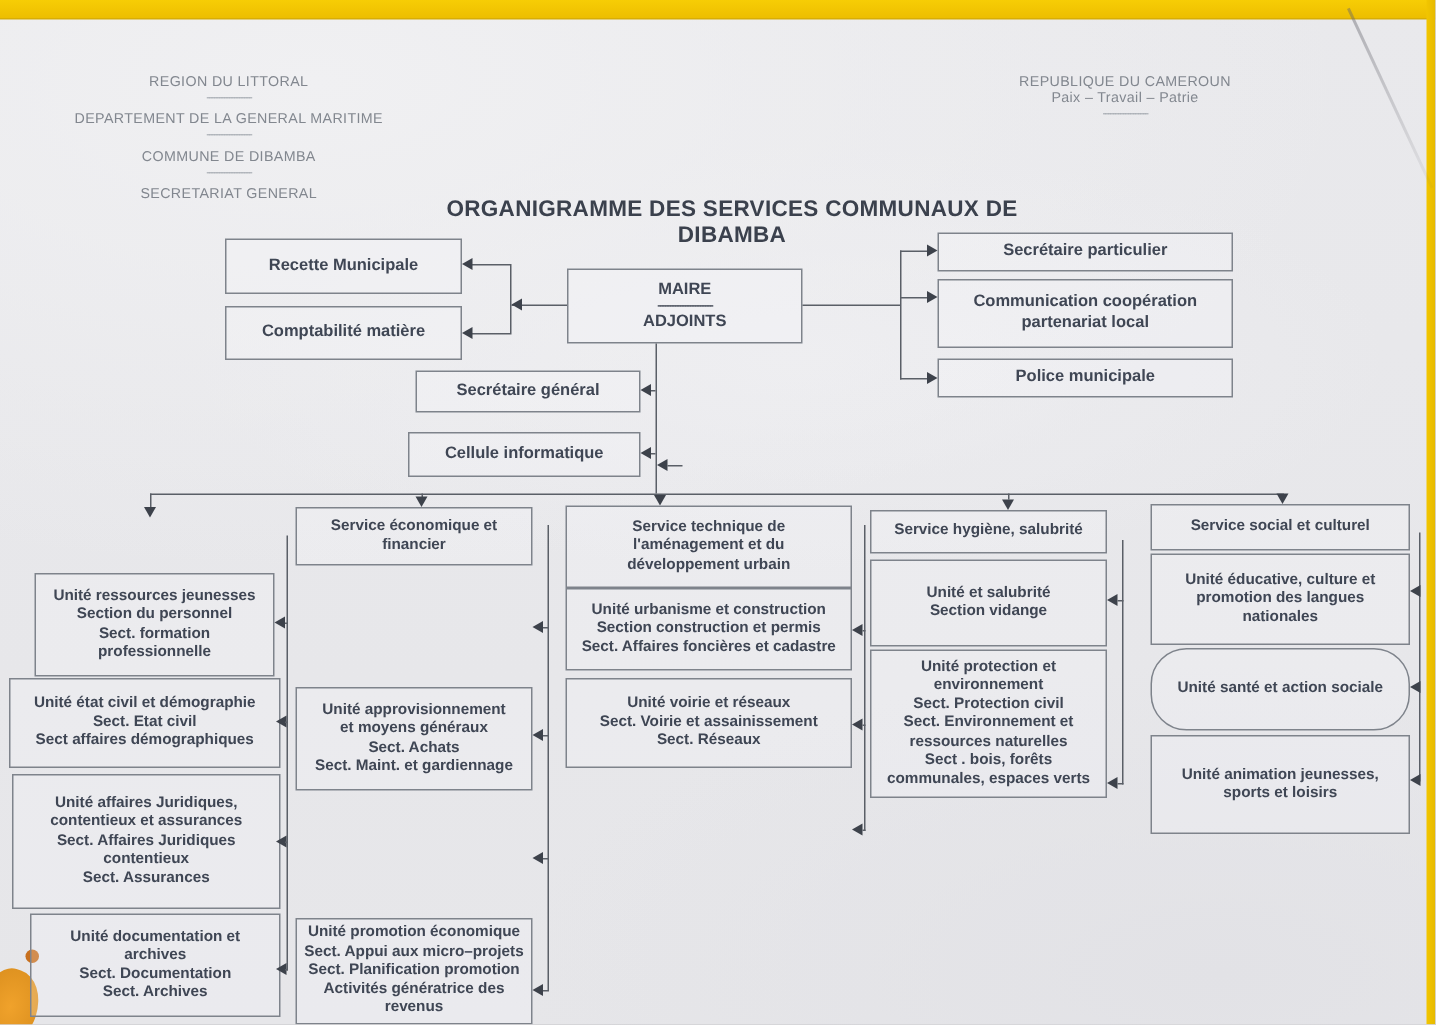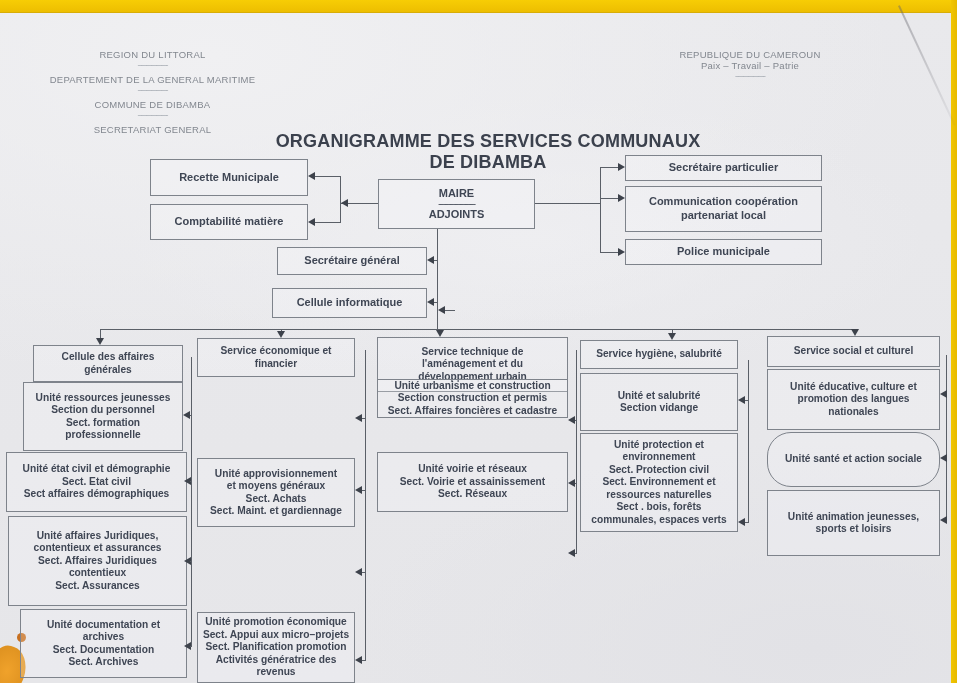--- a/index.html
+++ b/index.html
@@ -23,21 +23,21 @@
   .blob{position:absolute;left:-11px;top:646px;width:36px;height:50px;
     background:radial-gradient(#f0a22b,#d98d1d);border-radius:45% 60% 55% 40%;
     transform:rotate(18deg);}
   .blob-dot{position:absolute;left:17px;top:633px;width:9px;height:9px;
     background:#c76f1e;border-radius:50%;}
   .lh{position:absolute;text-align:center;color:#82878f;font-size:9.5px;
     letter-spacing:.25px;line-height:1.15;}
   .lh .sep{font-size:8px;color:#9aa0a8;letter-spacing:-1px;line-height:1;}
   .lh-line{margin-top:6px;}
   .title{position:absolute;left:268px;top:131px;width:440px;text-align:center;
-    font-size:18px;font-weight:bold;color:#3b414d;letter-spacing:.2px;}
+    font-size:15px;font-weight:bold;color:#3b414d;letter-spacing:.2px;}
   .bx{position:absolute;border:1px solid #7e838b;display:flex;flex-direction:column;
     align-items:center;justify-content:center;text-align:center;
     white-space:pre-line;font-weight:bold;color:#3f4654;font-size:11px;
     line-height:1.25;background:rgba(252,252,254,.22);padding:1px 2px;box-sizing:border-box;}
   .col-bx{font-size:10.2px;line-height:1.22;}
   .maire-div{font-size:8px;line-height:.9;letter-spacing:-1px;color:#4a505c;}
   .hl{position:absolute;height:1px;background:#5a5f67;}
   .vl{position:absolute;width:1px;background:#5a5f67;}
   .ar-l{position:absolute;width:0;height:0;border-top:4px solid transparent;
     border-bottom:4px solid transparent;border-right:7px solid #3d424b;}
@@ -120,22 +120,20 @@
   <div class="hl" style="left:100px;top:329px;width:756px;"></div>
   <div class="vl" style="left:100px;top:329px;height:10px;"></div>
   <div class="ar-d" style="left:96px;top:338px;"></div>
   <div class="vl" style="left:281px;top:329px;height:3px;"></div>
   <div class="ar-d" style="left:277px;top:331px;"></div>
   <div class="ar-d" style="left:436px;top:330px;"></div>
   <div class="vl" style="left:672px;top:329px;height:4px;"></div>
   <div class="ar-d" style="left:668px;top:333px;"></div>
   <div class="ar-d" style="left:851px;top:329px;"></div>
 
-  <div class="bx col-bx" style="left:33px;top:345px;width:150px;height:37px;">Cellule des affaires
-générales</div>
   <div class="bx col-bx" style="left:23px;top:382px;width:160px;height:69px;">Unité ressources jeunesses
 Section du personnel
 Sect. formation
 professionnelle</div>
   <div class="bx col-bx" style="left:6px;top:452px;width:181px;height:60px;">Unité état civil et démographie
 Sect. Etat civil
 Sect affaires démographiques</div>
   <div class="bx col-bx" style="left:8px;top:516px;width:179px;height:90px;">Unité affaires Juridiques,
 contentieux et assurances
 Sect.  Affaires  Juridiques
@@ -172,21 +170,21 @@
   <div class="ar-l" style="left:355px;top:486px;"></div>
   <div class="hl" style="left:362px;top:490px;width:4px;"></div>
   <div class="ar-l" style="left:355px;top:568px;"></div>
   <div class="hl" style="left:362px;top:572px;width:4px;"></div>
   <div class="ar-l" style="left:355px;top:656px;"></div>
   <div class="hl" style="left:362px;top:660px;width:4px;"></div>
 
   <div class="bx col-bx" style="left:377px;top:337px;width:191px;height:55px;">Service technique de
 l'aménagement et du
 développement urbain</div>
-  <div class="bx col-bx" style="left:377px;top:379px;width:191px;height:39px;">Unité urbanisme et construction
+  <div class="bx col-bx" style="left:377px;top:392px;width:191px;height:55px;">Unité urbanisme et construction
 Section construction et permis
 Sect. Affaires foncières et cadastre</div>
   <div class="bx col-bx" style="left:377px;top:452px;width:191px;height:60px;">Unité voirie et réseaux
 Sect. Voirie et assainissement
 Sect.  Réseaux</div>
   <div class="vl" style="left:576px;top:350px;height:204px;"></div>
   <div class="ar-l" style="left:568px;top:416px;"></div>
   <div class="hl" style="left:575px;top:420px;width:2px;"></div>
   <div class="ar-l" style="left:568px;top:479px;"></div>
   <div class="hl" style="left:575px;top:483px;width:2px;"></div>

